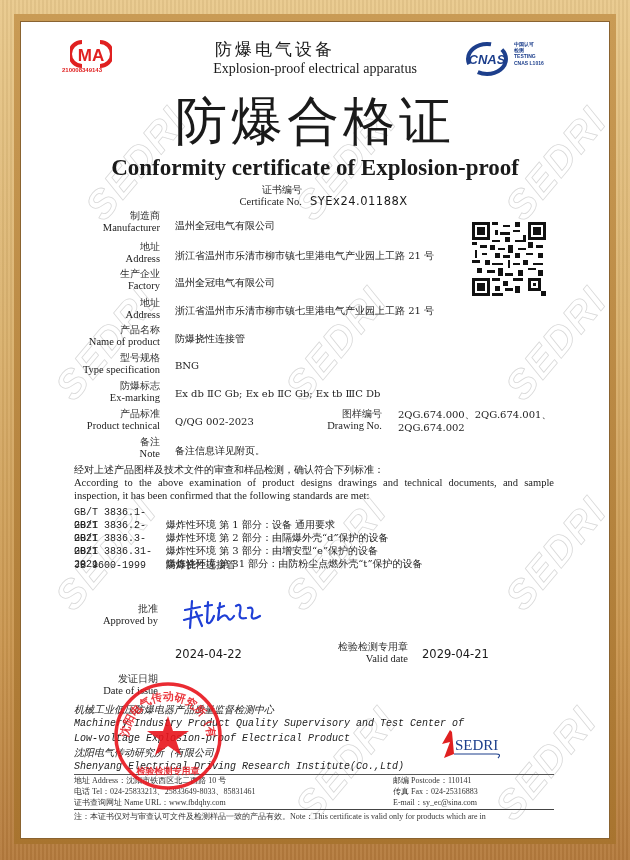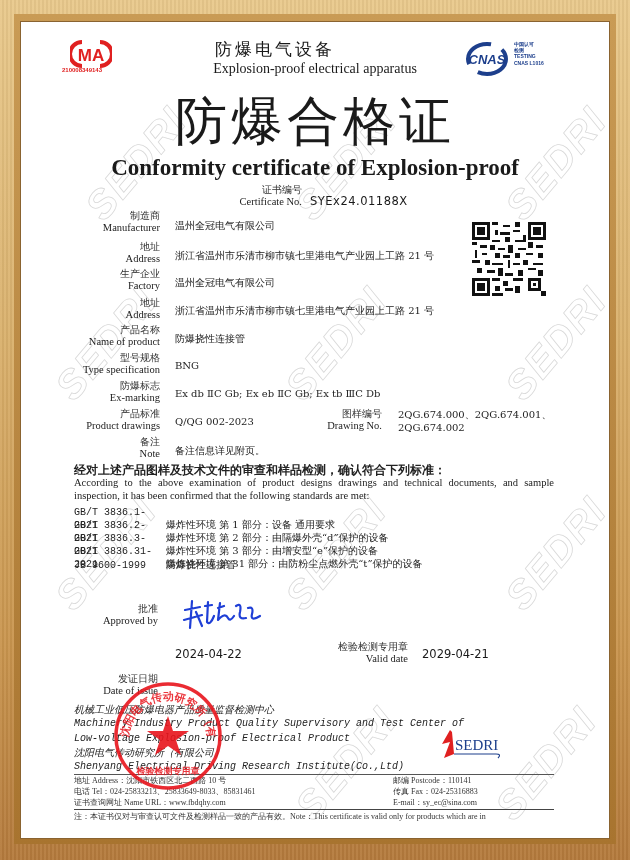--- a/index.html
+++ b/index.html
@@ -115,21 +115,21 @@
 
   <div class="lbl" style="left:30px;top:331px;">
     <span class="cn">型号规格</span><span>Type specification</span></div>
   <div class="val" style="left:155px;top:339px;">BNG</div>
 
   <div class="lbl" style="left:30px;top:359px;">
     <span class="cn">防爆标志</span><span>Ex-marking</span></div>
   <div class="val" style="left:155px;top:367px;">Ex db ⅡC Gb; Ex eb ⅡC Gb; Ex tb ⅢC Db</div>
 
   <div class="lbl" style="left:30px;top:387px;">
-    <span class="cn">产品标准</span><span>Product drawings</span></div>
+    <span class="cn">产品标准</span><span>Product technical</span></div>
   <div class="val" style="left:155px;top:395px;">Q/QG 002-2023</div>
 
   <div class="lbl" style="left:252px;top:387px;width:110px;">
     <span class="cn">图样编号</span><span>Drawing No.</span></div>
   <div class="val" style="left:378px;top:387px;line-height:13px;">
     <div>2QG.674.000、2QG.674.001、</div>
       <div>2QG.674.002</div>
   </div>
 
   <div class="lbl" style="left:30px;top:415px;">
@@ -194,21 +194,21 @@
       <rect x="23" y="23" width="3" height="3" fill="#fff"></rect>
         <rect x="24" y="24" width="1" height="1"></rect>
       <rect x="9" y="25" width="2" height="2"></rect>
         <rect x="13" y="26" width="3" height="1"></rect>
         <rect x="17" y="25" width="2" height="3"></rect>
         <rect x="8" y="28" width="4" height="1"></rect>
         <rect x="27" y="27" width="2" height="2"></rect>
     </g>
   </svg>
 
-  <div class="para" style="top:443px;font-family:'DejaVu Serif',serif;font-size:12px;font-weight:bold;">经对上述产品图样及技术文件的审查和样品检测，确认符合下列标准：</div>
+  <div class="para" style="top:443px;font-family:'DejaVu Serif',serif;font-size:10px;">经对上述产品图样及技术文件的审查和样品检测，确认符合下列标准：</div>
   <div class="para" style="top:456px;text-align:justify;">According to the above examination of product designs drawings and technical documents, and sample inspection, it has been confirmed that the following standards are met:</div>
 
   <div class="std" style="top:485px;"><span class="code">GB/T 3836.1-2021</span><span class="desc">爆炸性环境 第 1 部分：设备 通用要求</span></div>
   <div class="std" style="top:498px;"><span class="code">GB/T 3836.2-2021</span><span class="desc">爆炸性环境 第 2 部分：由隔爆外壳“d”保护的设备</span></div>
   <div class="std" style="top:511px;"><span class="code">GB/T 3836.3-2021</span><span class="desc">爆炸性环境 第 3 部分：由增安型“e”保护的设备</span></div>
   <div class="std" style="top:524px;"><span class="code">GB/T 3836.31-2021</span><span class="desc">爆炸性环境 第 31 部分：由防粉尘点燃外壳“t”保护的设备</span></div>
   <div class="std" style="top:537px;"><span class="code">JB 9600-1999</span><span class="desc">防爆挠性连接管</span></div>
 
   <div class="lbl" style="left:30px;top:582px;width:108px;">
     <span class="cn">批准</span><span>Approved by</span></div>

